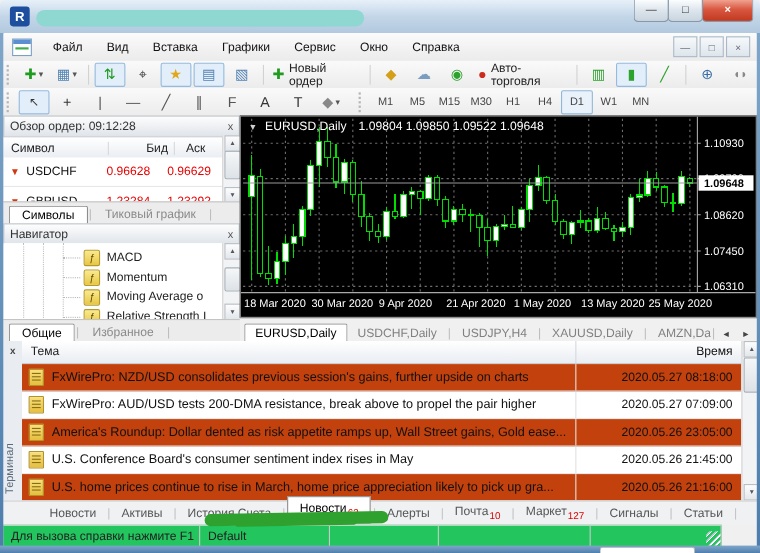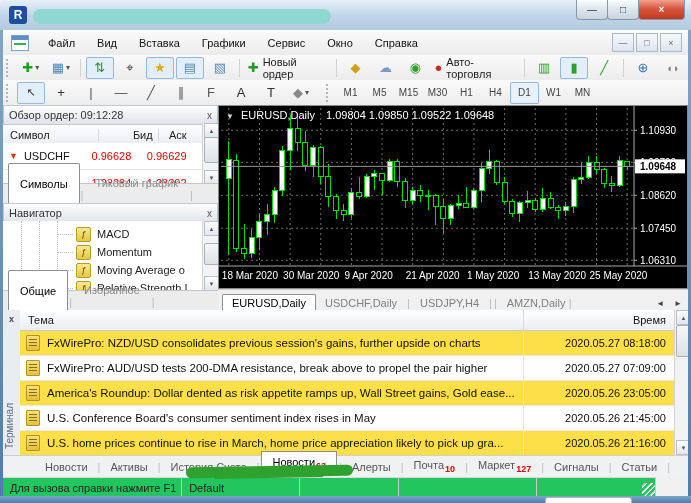--- a/index.html
+++ b/index.html
@@ -43,24 +43,24 @@
   
   .panel{background:#f1f1f1;border-right:1px solid #c9c9c9}
   .phead{height:18px;background:linear-gradient(#fdfdfd,#dfe4ea);border:1px solid #c2c8ce;
     display:flex;align-items:center;padding:0 5px;color:#333}
   .phead .px{margin-left:auto;font-size:10px;color:#555}
   .colhead{height:20px;background:linear-gradient(#ffffff,#e8ecf1);border-bottom:1px solid #c9cdd2;
     display:flex;align-items:center;color:#222}
   .mw-row{height:26px;display:flex;align-items:center;border-bottom:1px solid #e4e8ec;background:#fff}
   .mw-sym{width:92px;display:flex;align-items:center;padding-left:6px;color:#111}
   .mw-arrow{color:#cf3a12;font-size:9px;margin-right:6px}
-  .mw-bid,.mw-ask{width:56px;text-align:left;padding-right:5px;color:#e80000}
+  .mw-bid,.mw-ask{width:56px;text-align:center;padding-right:5px;color:#e80000}
   .ptabs{position:absolute;left:0;right:0;bottom:0;height:19px;background:#ececec;
     border-top:1px solid #c4c4c4;display:flex;align-items:flex-end}
-  .ptab{padding:14px 11px;color:#8a8a8a;white-space:nowrap}
+  .ptab{padding:2px 11px;color:#8a8a8a;white-space:nowrap}
   .ptab.active{background:#fff;border:1px solid #8d8d8d;border-bottom:none;color:#000;
     border-radius:2px 2px 0 0;position:relative;top:1px;margin-left:5px}
   .tabsep{color:#bbb;padding:2px 1px}
   .sbar{position:absolute;width:15px;background:#f2f3f4;border-left:1px solid #d4d4d4}
   .sarrow{position:absolute;left:1px;width:13px;height:13px;background:linear-gradient(#fdfdfd,#e3e7ea);
     border:1px solid #b9bfc6;font-size:6px;color:#556;display:flex;align-items:center;justify-content:center}
   .sthumb{position:absolute;left:1px;width:13px;background:linear-gradient(#f5f7f8,#dde2e7);
     border:1px solid #a9b1ba;border-radius:2px}
   .nav-body{position:absolute;background:#fff}
   .nav-item{position:absolute;height:18px;display:flex;align-items:center}
@@ -82,33 +82,33 @@
   
   .term-strip{left:3px;top:310px;width:17px;height:145px;background:#e9edf1;border-right:1px solid #cccccc}
   .term-x{position:absolute;left:3px;top:4px;width:11px;height:11px;font-size:9px;font-weight:bold;
     color:#444;text-align:center;line-height:11px}
   .term-vlabel{position:absolute;left:1px;bottom:6px;writing-mode:vertical-rl;transform:rotate(180deg);
     color:#5a6a7a;font-size:10px}
   .news{left:20px;top:310px;width:654px;height:145px;background:#fff;overflow:hidden;border-bottom:1px solid #cfcfcf}
   .news-head{height:20px;background:linear-gradient(#ffffff,#e9edf2);border-bottom:1px solid #c9cdd2;
     display:flex;align-items:center}
   .news-row{height:24px;display:flex;align-items:center;border-bottom:1px solid #e8e8e8}
-  .news-row.alt{background:#fde047}
+  .news-row.alt{background:#c2410c}
   .nicon{width:12px;height:14px;margin:0 7px 0 6px;background:linear-gradient(#f7e07c,#e5bf3e);
     border:1px solid #b5912a;border-radius:1px;position:relative;flex:none}
   .nicon::before{content:"";position:absolute;left:2px;top:3px;right:2px;height:1px;background:#8a6d14;
     box-shadow:0 3px 0 #8a6d14,0 6px 0 #8a6d14}
   .ntitle{flex:1;color:#111;white-space:nowrap;overflow:hidden;font-size:11.5px}
   .ntime{width:142px;text-align:left;padding-right:8px;color:#111;border-left:1px solid #e2e2e2;
     align-self:stretch;display:flex;align-items:center;justify-content:flex-end;flex:none}
   .term-tabs{left:3px;top:455px;width:685px;height:22px;background:#eff1f3;border-top:1px solid #cfcfcf;
     display:flex;align-items:center;padding-left:34px;box-sizing:border-box}
   .ttab{padding:3px 8px;color:#555;white-space:nowrap;position:relative}
   .ttab.active{background:#fff;border:1px solid #8d8d8d;color:#000;margin-top:-6px;padding:4px 10px}
-  .tbadge{color:#e00000;font-size:9px;font-weight:bold;vertical-align:sub;margin-left:1px}
+  .tbadge{color:#e00000;font-size:9px;font-weight:normal;vertical-align:sub;margin-left:1px}
   .ttsep{color:#c2c2c2;padding:0 2px}
   
   .statusbar{left:3px;top:477px;width:653px;height:19px;background:#22c55e;border-top:1px solid #dadada;
     display:flex;align-items:center}
   .scell{height:100%;display:flex;align-items:center;padding:0 7px;border-right:1px solid #c9c9c9;
     white-space:nowrap;overflow:hidden;box-sizing:border-box}
   .grip-corner{position:absolute;right:1px;bottom:1px;width:13px;height:13px;
     background:repeating-linear-gradient(135deg,transparent 0 2px,#b9c4ce 2px 3px,#fff 3px 4px)}
   .scribble-status{background:#2ea12e;border-radius:6px;transform:rotate(-1deg)}
   .border-strip{background:linear-gradient(#7fa6c9,#4d7dac)}
@@ -493,20 +493,21 @@
     <span>EURUSD,Daily</span>
     <span style="margin-left:8px">1.09804 1.09850 1.09522 1.09648</span>
   </div>
 </div>
 <div class="abs chart-tabs" id="chart-tabs">
     <div class="ctab active">EURUSD,Daily</div>
     <div class="ctab">USDCHF,Daily</div>
     <span class="tabsep">|</span>
     <div class="ctab">USDJPY,H4</div>
     <span class="tabsep">|</span>
+    <div class="ctab">XAUUSD,Daily</div>
     <span class="tabsep">|</span>
     <div class="ctab clip">AMZN,Daily</div>
     <span class="tabsep">|</span>
     <div class="cscroll">
       <span>◄</span>
       <span>►</span>
     </div>
   </div>
 
 <div class="abs term-strip">

